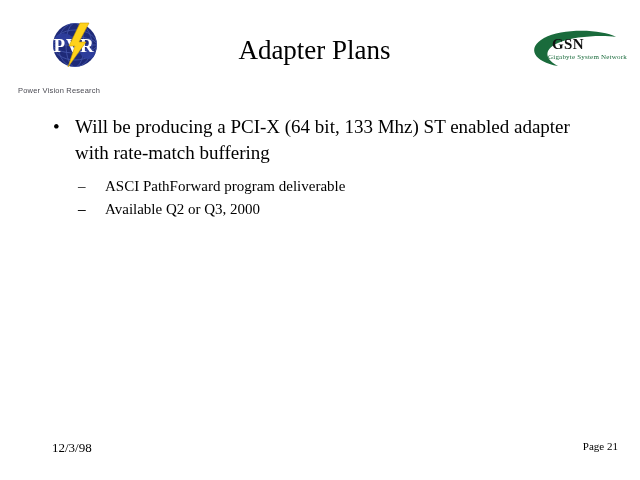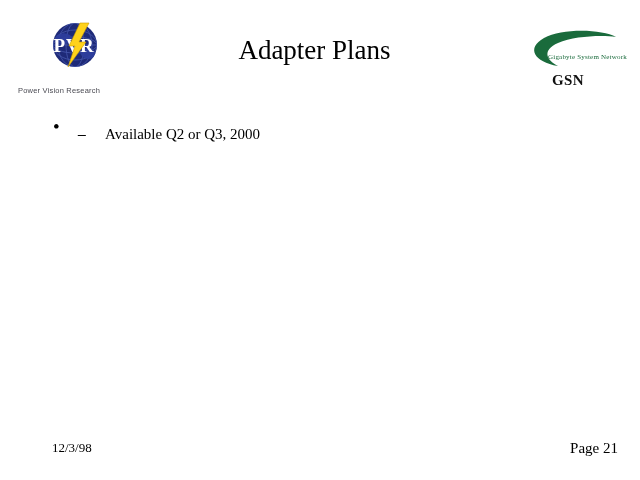--- a/index.html
+++ b/index.html
@@ -69,21 +69,20 @@
   }
   #gsn-text {
     position: absolute;
     left: 28px;
     top: 8px;
     font-size: 15px;
     font-weight: bold;
     letter-spacing: 0.4px;
     color: #111111;
     font-family: "Liberation Serif", "DejaVu Serif", serif;
-    margin-top: 36px;
   }
   #gsn-subtitle {
     position: absolute;
     left: 24px;
     top: 25px;
     font-size: 7px;
     color: #1a6b3c;
     letter-spacing: 0.2px;
     font-family: "Liberation Serif", "DejaVu Serif", serif;
     white-space: nowrap;
@@ -134,21 +133,21 @@
     position: absolute;
     left: 52px;
     top: 440px;
     font-size: 13px;
     color: #000000;
   }
   #footer-page {
     position: absolute;
     right: 22px;
     top: 440px;
-    font-size: 15px;
+    font-size: 11px;
     color: #000000;
   }
 </style>
 </head>
 <body>
 
 <div id="slide">
 
   <div id="pvr-logo">
     <div id="pvr-globe-wrap">
@@ -188,26 +187,28 @@
       <path d="M92 9 C78 1, 38 0, 20 10 C2 20, 10 34, 34 38 C22 32, 18 22, 34 15 C50 8, 78 7, 92 9 Z" fill="#1a6b3c"></path>
     </svg>
     <div id="gsn-text">GSN</div>
     <div id="gsn-subtitle">Gigabyte System Network</div>
   </div>
 
   <div id="body-content">
 
     <div class="bullet-l1">
       <span class="marker">•</span>
+      <span>Will be producing a PCI-X (64 bit, 133 Mhz) ST enabled adapter with rate-match buffering</span>
     </div>
 
     <div class="sub-list">
 
       <div class="bullet-l2">
         <span class="marker">–</span>
+        <span>ASCI PathForward program deliverable</span>
       </div>
 
       <div class="bullet-l2">
         <span class="marker">–</span>
       </div>
 
       <div class="bullet-l2">
         <span class="marker">–</span>
         <span>Available Q2 or Q3, 2000</span>
       </div>

